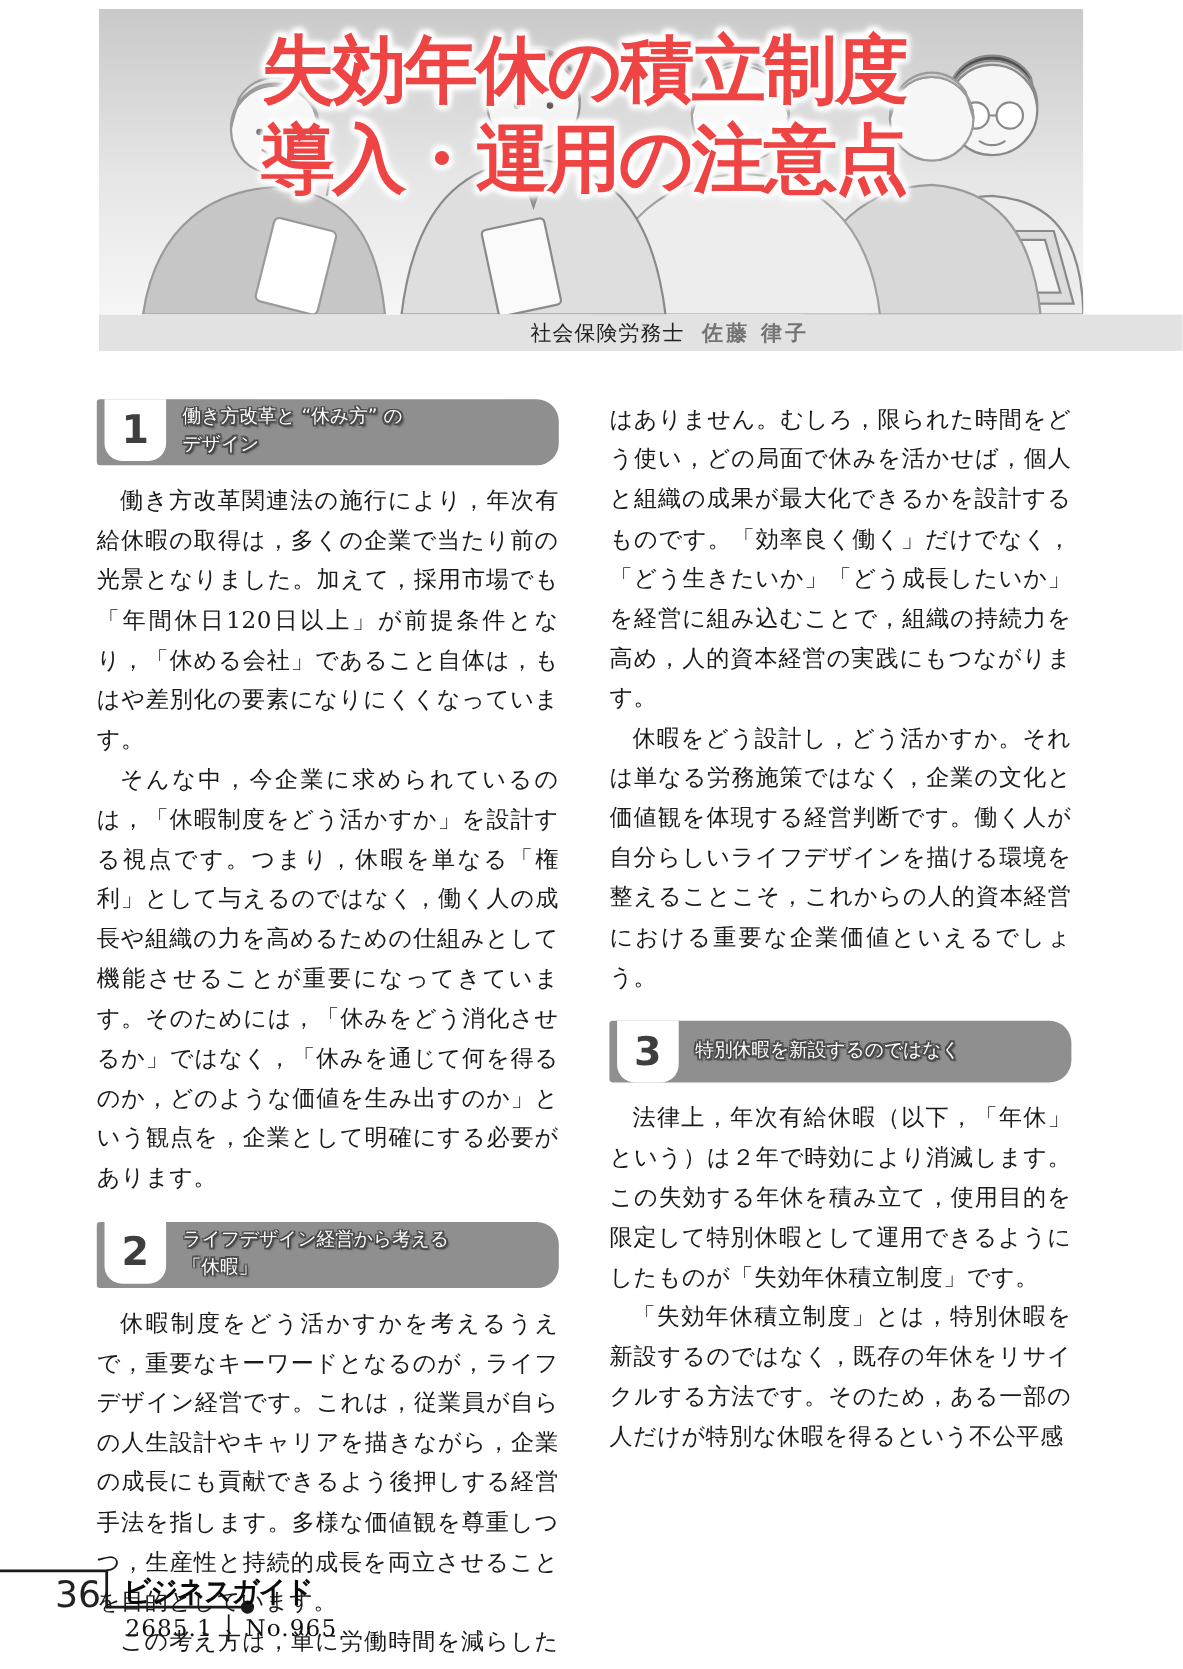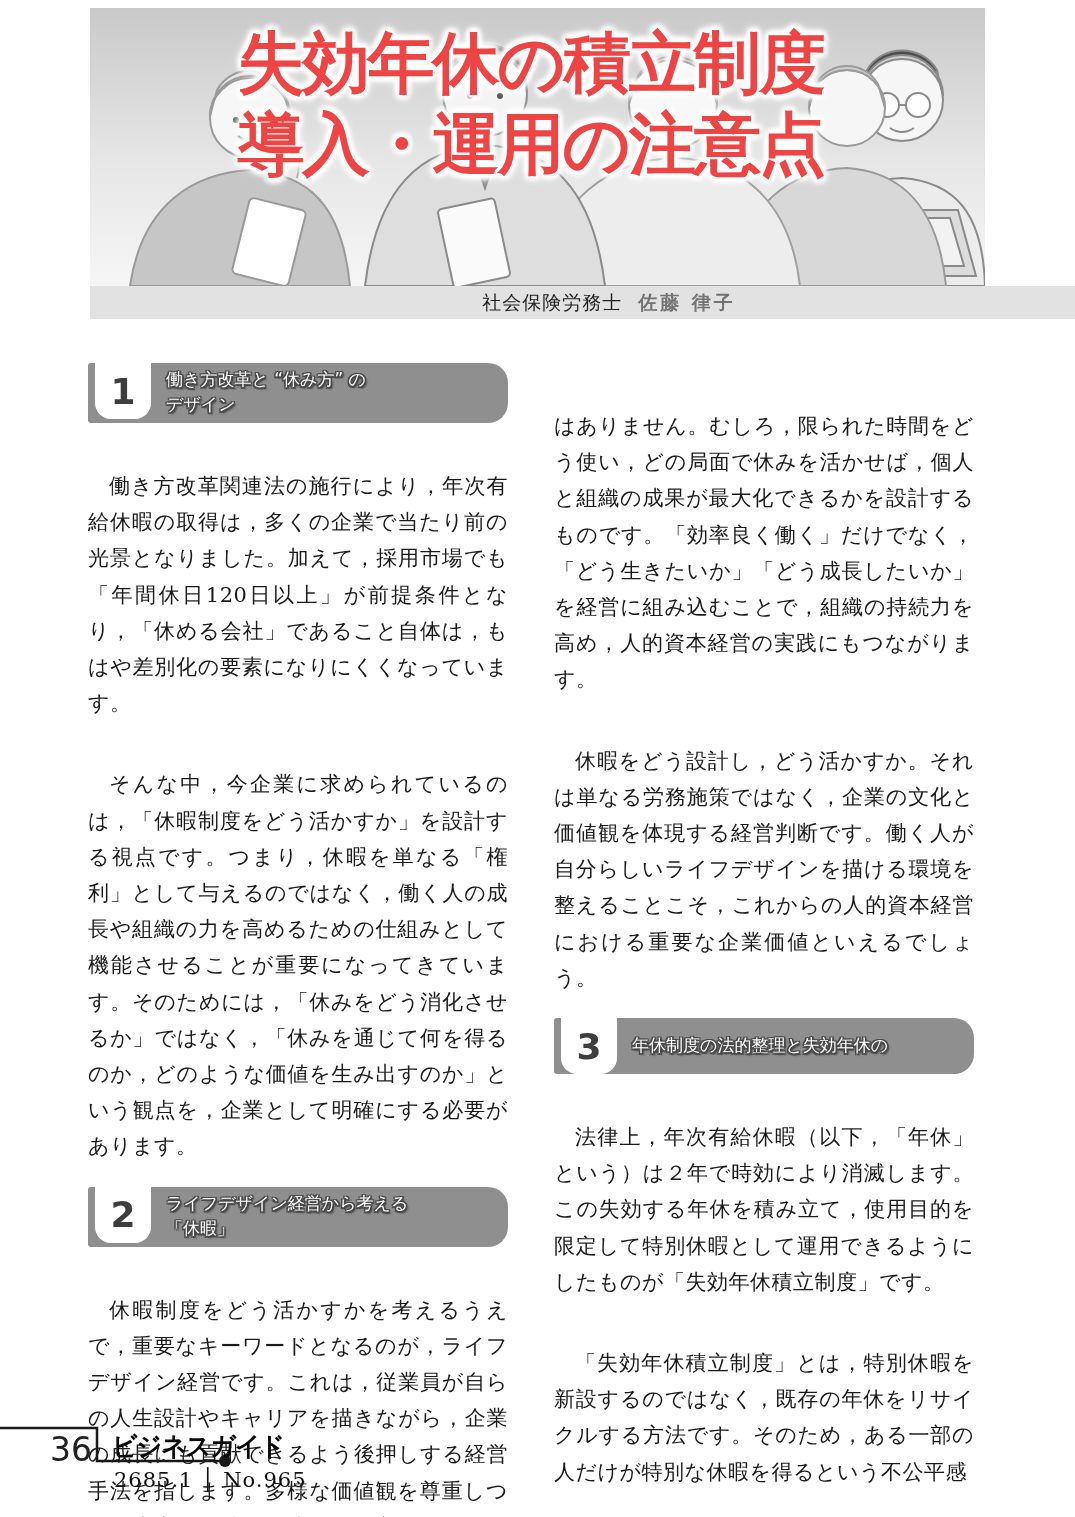--- a/index.html
+++ b/index.html
@@ -40,21 +40,21 @@
   .byline .label { font-size:19px; color:#222; letter-spacing:1px; }
   .byline .name  { font-size:19px; font-weight:bold; color:#737373; letter-spacing:3px; }
 
   
   .col { position:absolute; top:363px; width:420px; }
   .col-left  { left:88px; }
   .col-right { left:554px; }
 
   .body-p {
     font-size:21px; line-height:36.2px; text-align:justify;
-    text-indent:1em; letter-spacing:0.5px;margin-top:45px;
+    text-indent:1em; letter-spacing:0.5px;
   }
   .body-p.no-indent { text-indent:0; }
 
   
   .section-header {
     position:relative; background:#8f8f8f;
     border-radius:3px 20px 20px 3px;
     min-height:56px; margin:0 0 14px 0;
     padding:4px 12px 6px 78px;
     display:flex; flex-direction:column; justify-content:center;
@@ -188,21 +188,21 @@
   <p class="body-p">休暇制度をどう活かすかを考えるうえで，重要なキーワードとなるのが，ライフデザイン経営です。これは，従業員が自らの人生設計やキャリアを描きながら，企業の成長にも貢献できるよう後押しする経営手法を指します。多様な価値観を尊重しつつ，生産性と持続的成長を両立させることを目的としています。</p>
   <p class="body-p">この考え方は，単に労働時間を減らしたり休暇を増やしたりすることを狙うもので</p>
 </div>
 
 <div class="col col-right">
   <p class="body-p no-indent">はありません。むしろ，限られた時間をどう使い，どの局面で休みを活かせば，個人と組織の成果が最大化できるかを設計するものです。「効率良く働く」だけでなく，「どう生きたいか」「どう成長したいか」を経営に組み込むことで，組織の持続力を高め，人的資本経営の実践にもつながります。</p>
   <p class="body-p">休暇をどう設計し，どう活かすか。それは単なる労務施策ではなく，企業の文化と価値観を体現する経営判断です。働く人が自分らしいライフデザインを描ける環境を整えることこそ，これからの人的資本経営における重要な企業価値といえるでしょう。</p>
 
   <div class="section-header mt">
     <div class="num-box">3</div>
-    <span class="heading-text">年休制度の法的整理と失効年休の</span>
+    <span class="heading-text">特別休暇を新設するのではなく</span>
   </div>
 
   <p class="body-p">法律上，年次有給休暇（以下，「年休」という）は２年で時効により消滅します。この失効する年休を積み立て，使用目的を限定して特別休暇として運用できるようにしたものが「失効年休積立制度」です。</p>
   <p class="body-p">「失効年休積立制度」とは，特別休暇を新設するのではなく，既存の年休をリサイクルする方法です。そのため，ある一部の人だけが特別な休暇を得るという不公平感</p>
 </div>
 
 <svg class="footer-lines" viewBox="0 0 260 52">
   <polyline points="0,8 97,8 97,41 225,41" fill="none" stroke="#1a1a1a" stroke-width="2.5"></polyline>
   <circle cx="225" cy="41" r="6" fill="#1a1a1a"></circle>
 </svg>

